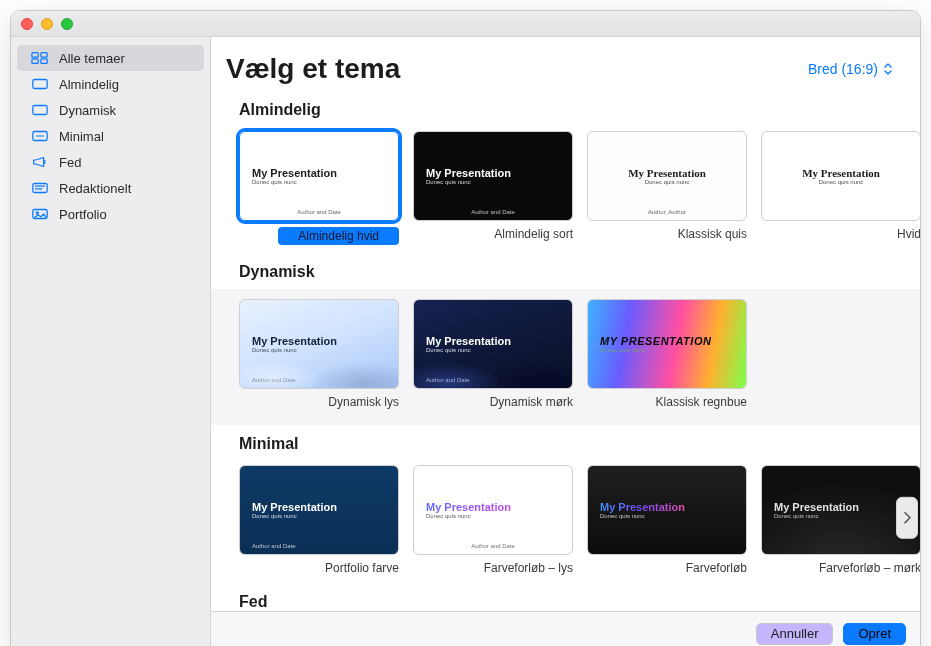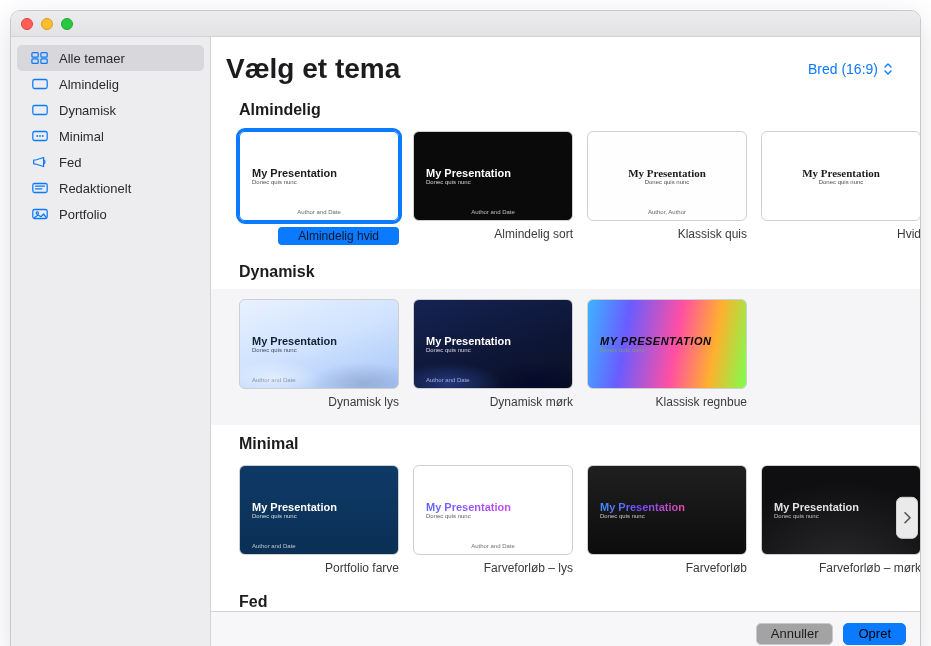--- a/index.html
+++ b/index.html
@@ -162,21 +162,21 @@
   
   .footer {
     height:44px; border-top:1px solid #d3d3d6;
     display:flex; align-items:center; justify-content:flex-end;
     gap:10px; padding:0 14px;
     background:#f7f7f9;
   }
   .btn {
     height:22px; padding:0 14px; border-radius:5px;
     font-size:13px; display:inline-flex; align-items:center; justify-content:center;
-    border:1px solid #c9c9cc; background:#a3a3a3; color:#1c1c1e;
+    border:1px solid #c9c9cc; background:#c4b5fd; color:#1c1c1e;
   }
   .btn.primary { background:#0a7aff; border-color:#0a7aff; color:#000000; font-weight:500;}
 
   
   .scroll::-webkit-scrollbar{width:14px;}
   .scroll::-webkit-scrollbar-thumb{background:#c8c8cc;border-radius:8px;border:3px solid #fff;}
 </style>
 </head>
 <body>
 

